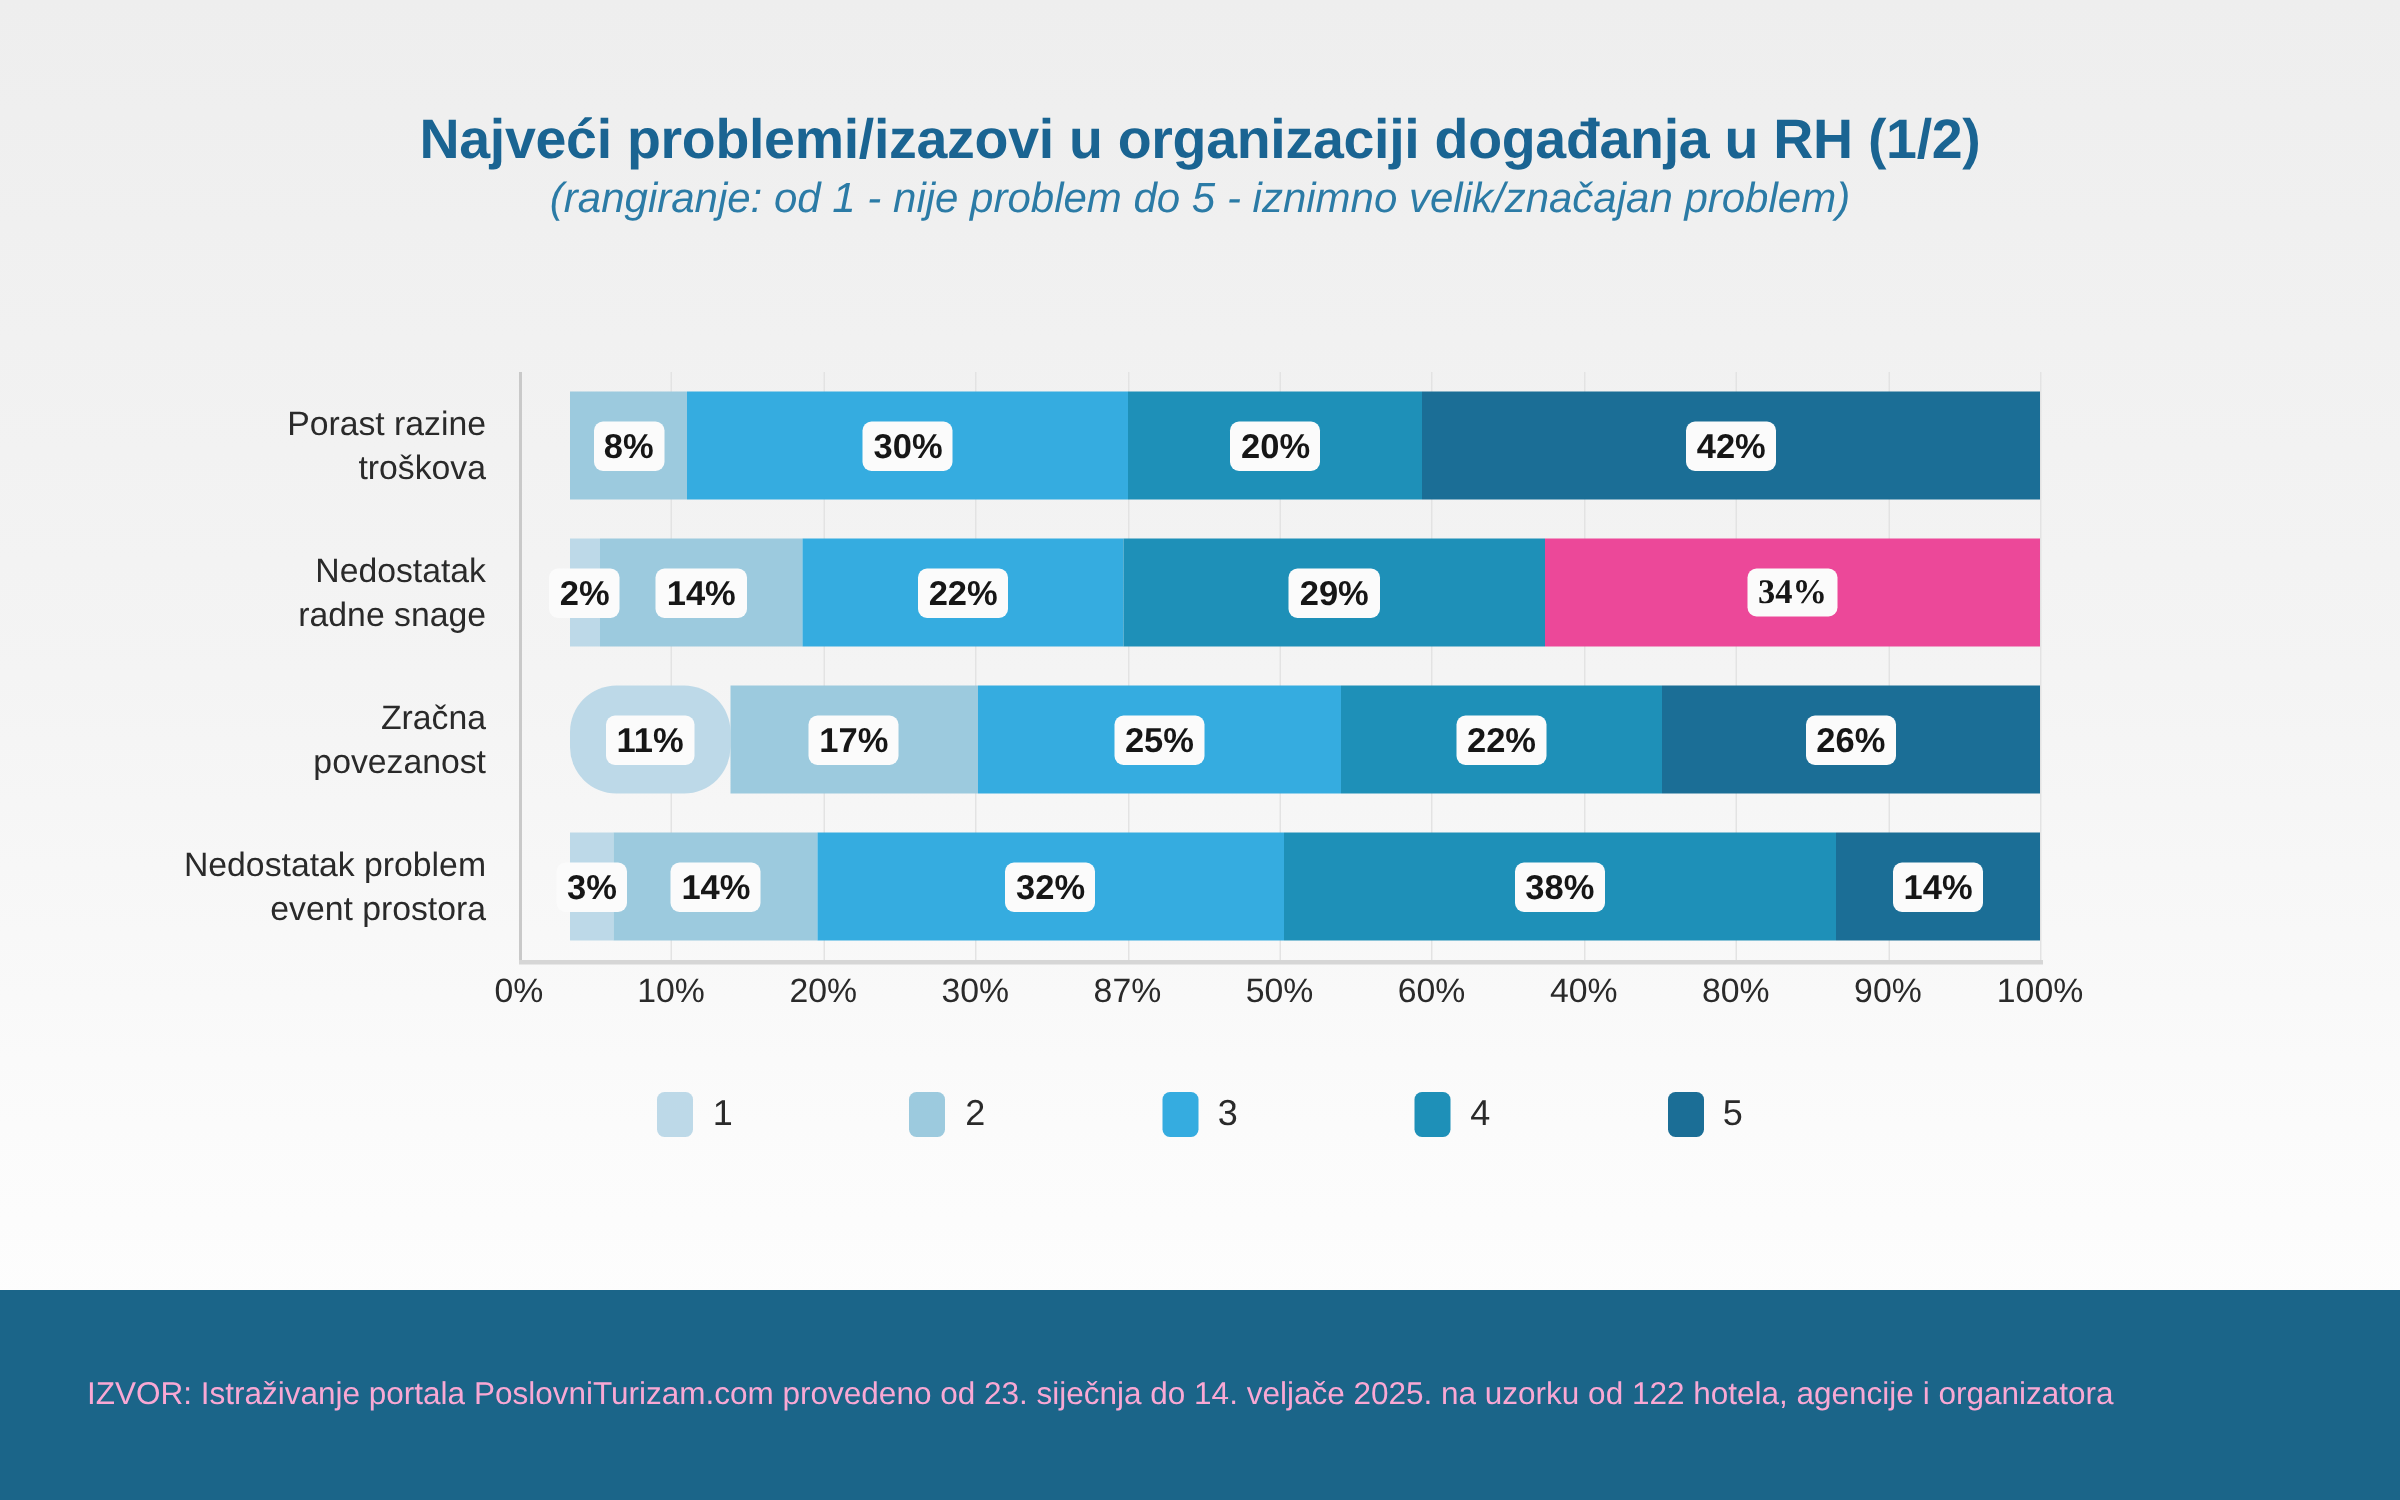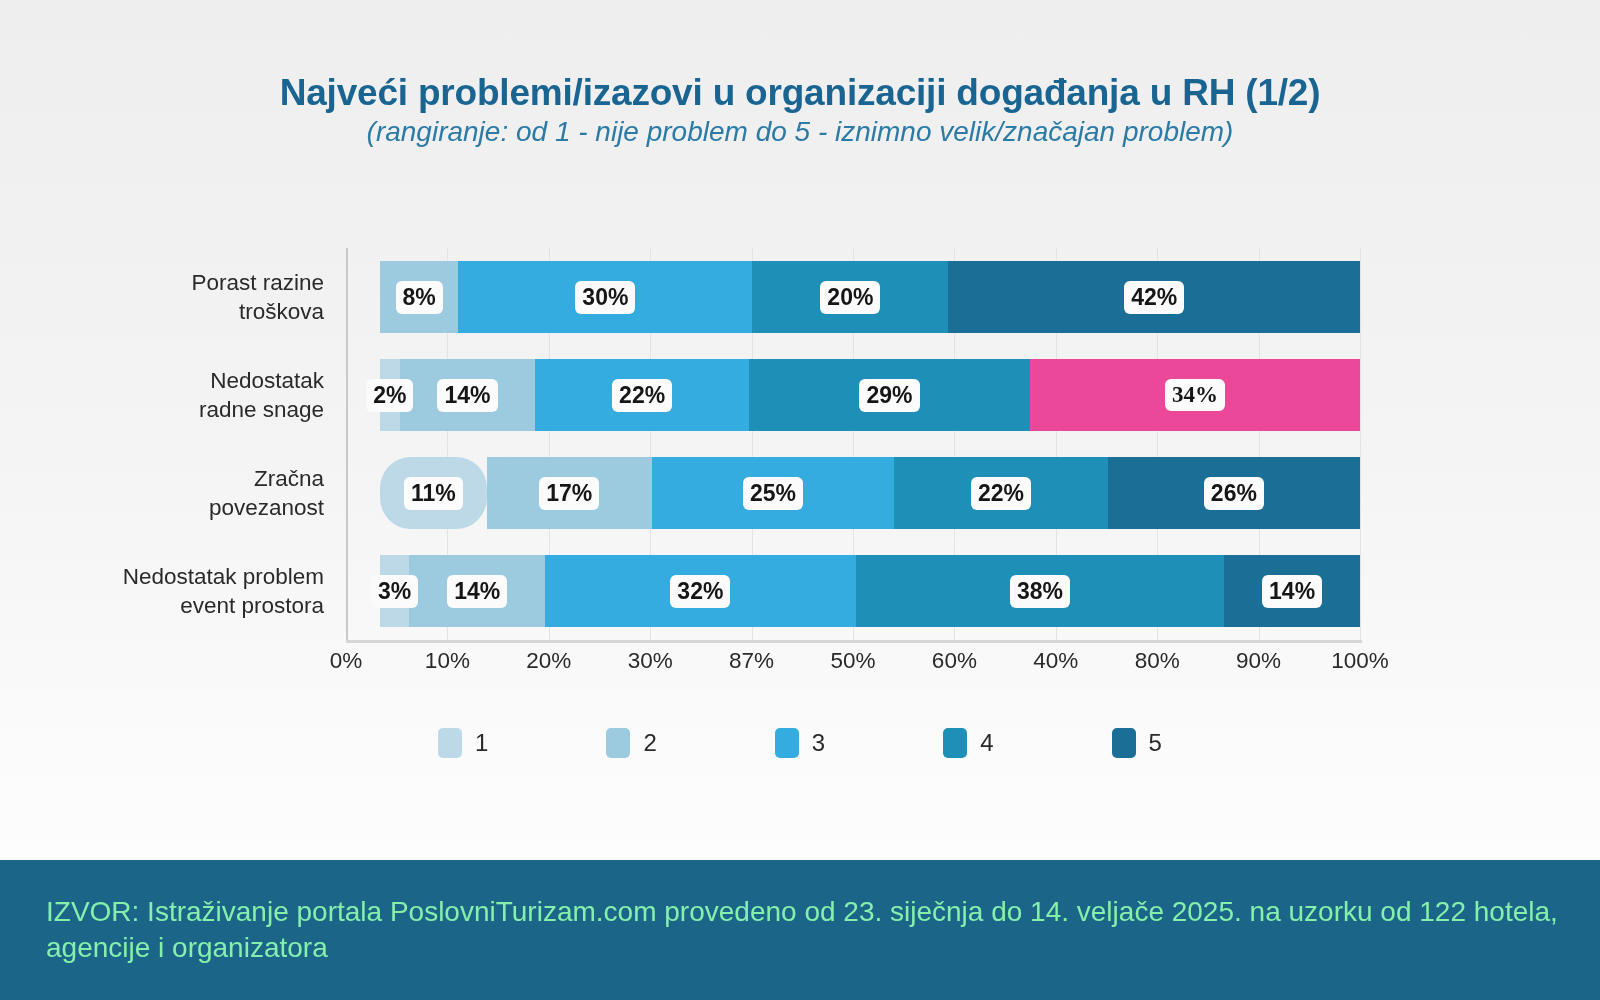--- a/index.html
+++ b/index.html
@@ -194,24 +194,24 @@
     position: absolute;
     left: 0;
     bottom: 0;
     width: 1600px;
     height: 140px;
     background: #1b6589;
     display: flex;
     align-items: center;
   }
   .footer-text {
-    padding-left: 46px;
+    padding-left: 58px;
     padding-right: 30px;
-    font-size: 28px;
-    color: #86efac;
+    font-size: 21px;
+    color: #f9a8d4;
     line-height: 1.3;
   }
 </style>
 </head>
 <body>
 
 <div class="page">
 
   <div class="title-block">
     <div class="chart-title">Najveći problemi/izazovi u organizaciji događanja u RH (1/2)</div>

